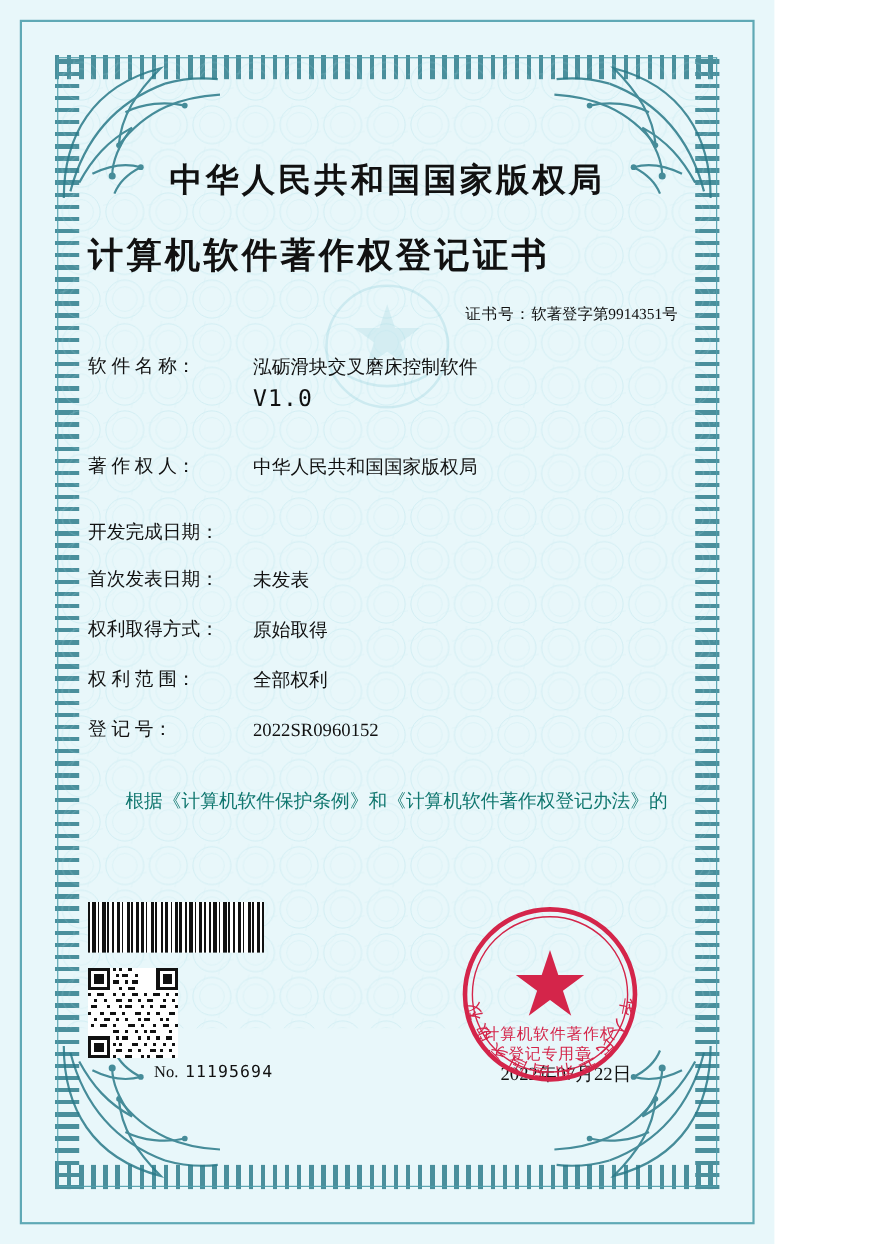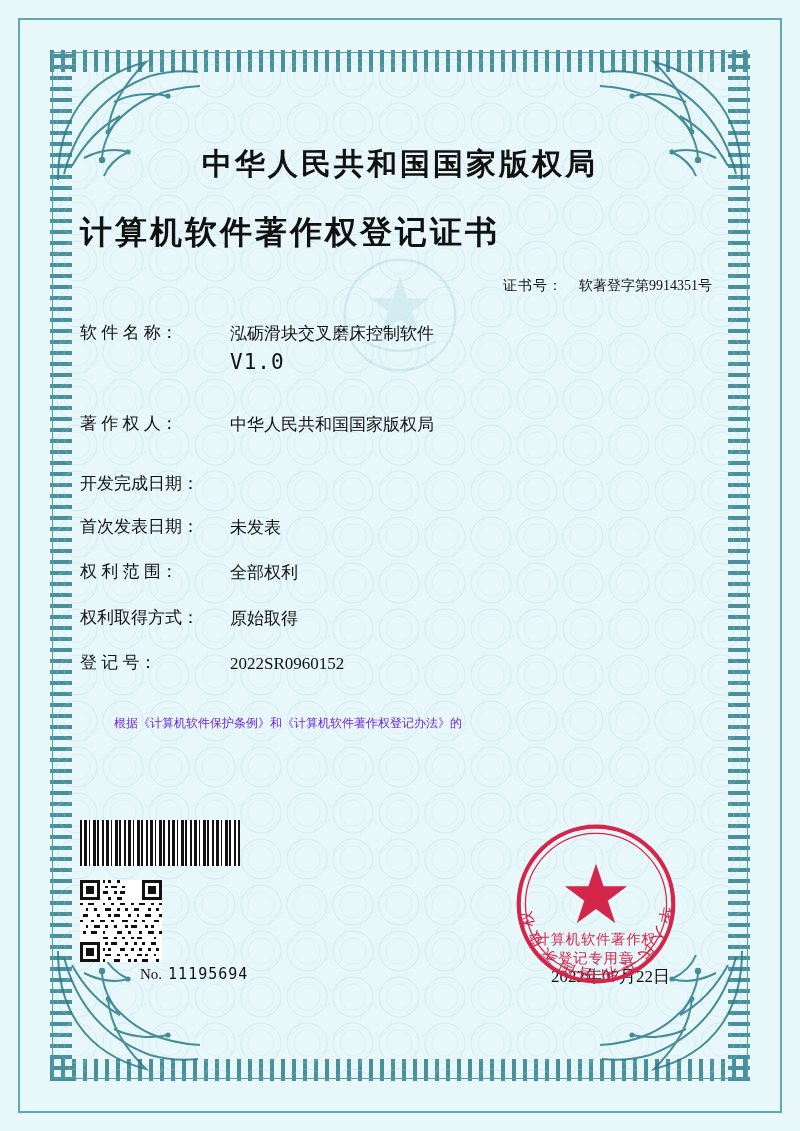--- a/index.html
+++ b/index.html
@@ -9,21 +9,21 @@
   }
   body {
     width: 800px;
     height: 1131px;
     font-family: "Liberation Serif", serif;
     overflow: hidden;
   }
 
   .page {
     position: relative;
-    width: 800px;
+    width: 704px;
     height: 1131px;
     background: #e8f7fa;
     box-sizing: border-box;
   }
 
   
   .outer-rule {
     position: absolute;
     left: 18px; top: 18px; right: 18px; bottom: 18px;
     border: 2px solid #5fa9b5;
@@ -104,21 +104,21 @@
   }
 
   .cert-no-row {
     margin-top: 22px;
     text-align: right;
     font-size: 14px;
     color: #111;
     padding-right: 8px;
   }
   .cert-no-row .lbl { letter-spacing: 1px; font-family: Liberation Serif, serif; }
-  .cert-no-row .val { margin-left: 16px; }
+  .cert-no-row .val { margin-left: 0; }
 
   .field {
     display: flex;
     align-items: flex-start;
     margin-top: 20px;
     font-size: 17px;
     color: #111;
   }
   .field .label {
     width: 150px;
@@ -134,23 +134,23 @@
     font-family: "DejaVu Sans Mono", monospace;
     font-size: 21px;
     letter-spacing: 1px;
   }
 
   .field-big { margin-top: 26px; }
   .field-gap { margin-top: 34px; }
 
   .para {
     margin-top: 34px;
-    font-size: 12px;
+    font-size: 17px;
     line-height: 2.1;
-    color: #6d28d9;
+    color: #0f766e;
     text-align: justify;
   }
   .para .indent { display: inline-block; width: 34px; }
 
   
   .codes {
     position: absolute;
     left: 80px;
     top: 820px;
   }
@@ -318,27 +318,27 @@
     <div class="field field-gap">
       <div class="label">开发完成日期：</div>
     </div>
 
     <div class="field">
       <div class="label">首次发表日期：</div>
       <div class="value">未发表</div>
     </div>
 
     <div class="field">
+      <div class="label">权利取得方式：</div>
+      <div class="value">原始取得</div>
+    </div>
+
+    <div class="field">
       <div class="label">权 利 范 围：</div>
       <div class="value">全部权利</div>
-    </div>
-
-    <div class="field">
-      <div class="label">权利取得方式：</div>
-      <div class="value">原始取得</div>
     </div>
 
     <div class="field">
       <div class="label">登 记 号：</div>
       <div class="value">2022SR0960152</div>
     </div>
 
     <div class="para">
       <span class="indent"></span><span>根据《计算机软件保护条例》和《计算机软件著作权登记办法》的</span><br>
     </div>

